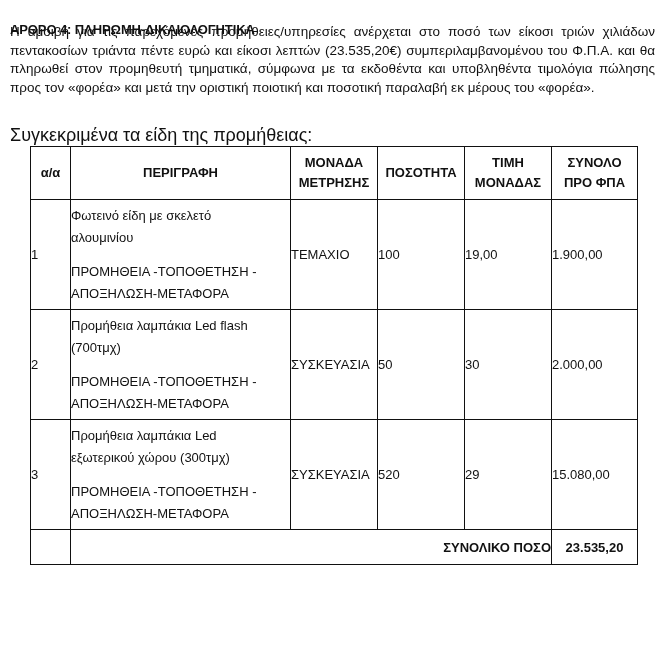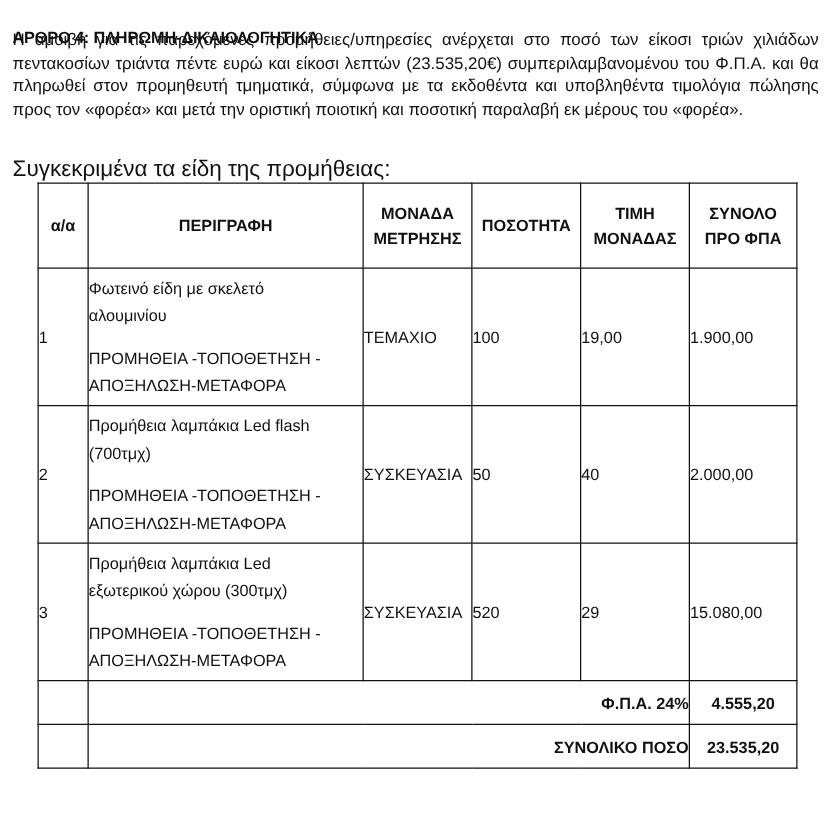--- a/index.html
+++ b/index.html
@@ -25,21 +25,21 @@
     position: absolute; left: 30px; top: 146px;
     border-collapse: collapse; table-layout: fixed;
     width: 607px; font-size: 13px;
   }
   table.items td, table.items th {
     border: 1.3px solid #111; padding: 0; vertical-align: middle;
   }
   th { font-weight: bold; text-align: center; line-height: 20px; }
   col.c1 { width: 40px; } col.c2 { width: 220px; } col.c3 { width: 87px; }
   col.c4 { width: 87px; } col.c5 { width: 87px; } col.c6 { width: 86px; }
-  tr.hdr { height: 68px; }
+  tr.hdr { height: 53px; }
   tr.item { height: 110px; }
   tr.sum { height: 35px; }
   td.num { padding-left: 6px; }
   td.desc { padding-left: 6px; vertical-align: top; padding-top: 4px; line-height: 21.5px; }
   td.desc .gap { height: 13px; }
   td.ctr { text-align: left; margin-left: 38px; }
   td.sumlabel { text-align: right; font-weight: bold; vertical-align: top; padding: 4px 6px 0 0; }
   td.sumval { text-align: center; font-weight: bold; vertical-align: top; padding-top: 4px; }
 </style>
 </head>
@@ -87,43 +87,38 @@
     <td class="num">2</td>
     <td class="desc">
       <div>Προμήθεια λαμπάκια Led flash</div>
       <div>(700τμχ)</div>
       <div class="gap"></div>
       <div>ΠΡΟΜΗΘΕΙΑ -ΤΟΠΟΘΕΤΗΣΗ -</div>
       <div>ΑΠΟΞΗΛΩΣΗ-ΜΕΤΑΦΟΡΑ</div>
     </td>
     <td class="ctr">ΣΥΣΚΕΥΑΣΙΑ</td>
     <td class="ctr">50</td>
-    <td class="ctr">40</td>
+    <td class="ctr">30</td>
     <td class="ctr">2.000,00</td>
   </tr>
 
   <tr class="item">
     <td class="num">3</td>
     <td class="desc">
       <div>Προμήθεια λαμπάκια Led</div>
       <div>εξωτερικού χώρου (300τμχ)</div>
       <div class="gap"></div>
       <div>ΠΡΟΜΗΘΕΙΑ -ΤΟΠΟΘΕΤΗΣΗ -</div>
       <div>ΑΠΟΞΗΛΩΣΗ-ΜΕΤΑΦΟΡΑ</div>
     </td>
     <td class="ctr">ΣΥΣΚΕΥΑΣΙΑ</td>
     <td class="ctr">520</td>
     <td class="ctr">29</td>
     <td class="ctr">15.080,00</td>
   </tr>
 
   <tr class="sum">
     <td></td>
-    <td class="sumlabel" colspan="4">Φ.Π.Α. 24%</td>
-    <td class="sumval">4.555,20</td>
-  </tr>
-  <tr class="sum">
-    <td></td>
     <td class="sumlabel" colspan="4">ΣΥΝΟΛΙΚΟ ΠΟΣΟ</td>
     <td class="sumval">23.535,20</td>
   </tr>
 </tbody>
   </table>
 
 </body></html>

